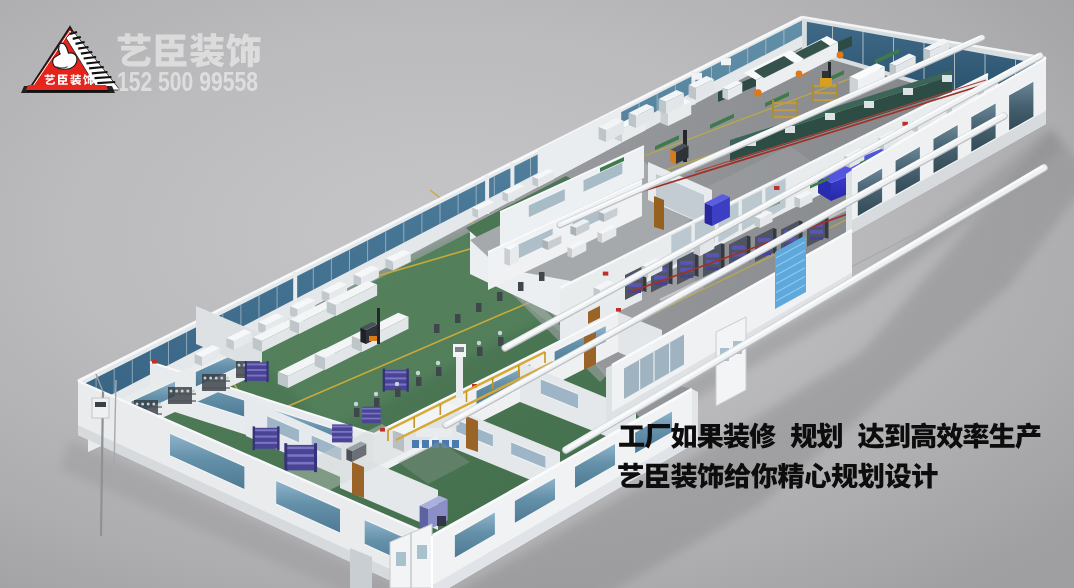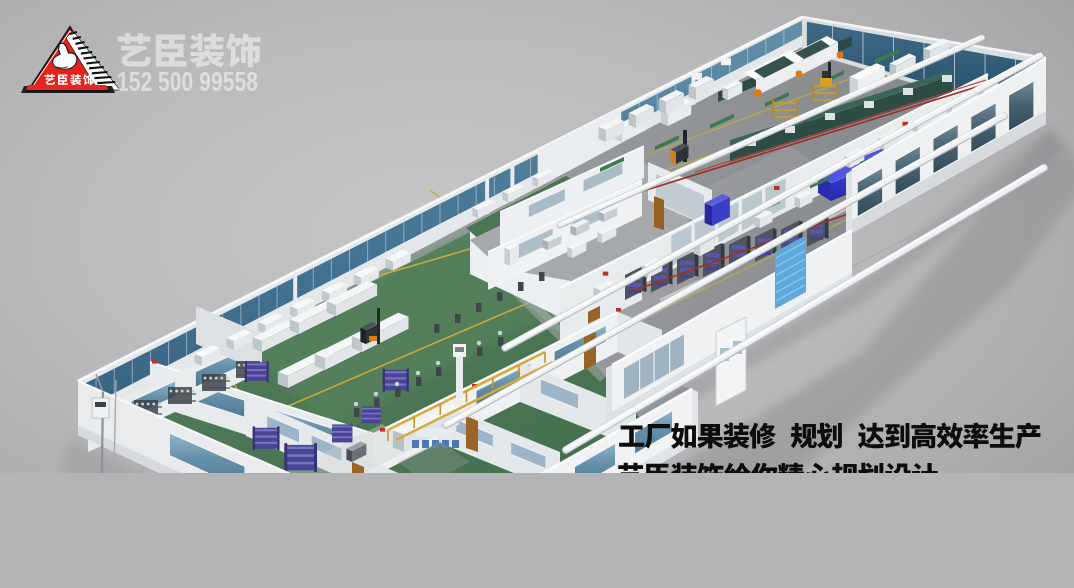--- a/index.html
+++ b/index.html
@@ -1,14 +1,14 @@
 <!DOCTYPE html>
 <html><head><meta charset="utf-8"><title>factory plan</title>
 <style>html,body{margin:0;padding:0;background:#b4b4b6;font-family:"Liberation Sans",sans-serif;}
-#stage{position:relative;width:1074px;height:473px;overflow:hidden;}</style></head>
+#stage{position:relative;width:1074px;height:588px;overflow:hidden;}</style></head>
 <body>
 <div id="stage">
 <svg xmlns="http://www.w3.org/2000/svg" width="1074" height="588" viewBox="0 0 1074 588">
 <defs>
 <radialGradient id="bg" cx="41%" cy="40%" r="78%">
  <stop offset="0%" stop-color="#c6c6c8"></stop>
           <stop offset="45%" stop-color="#bbbbbd"></stop>
  <stop offset="75%" stop-color="#aeaeb0"></stop>
           <stop offset="100%" stop-color="#9f9fa1"></stop>
 </radialGradient>

